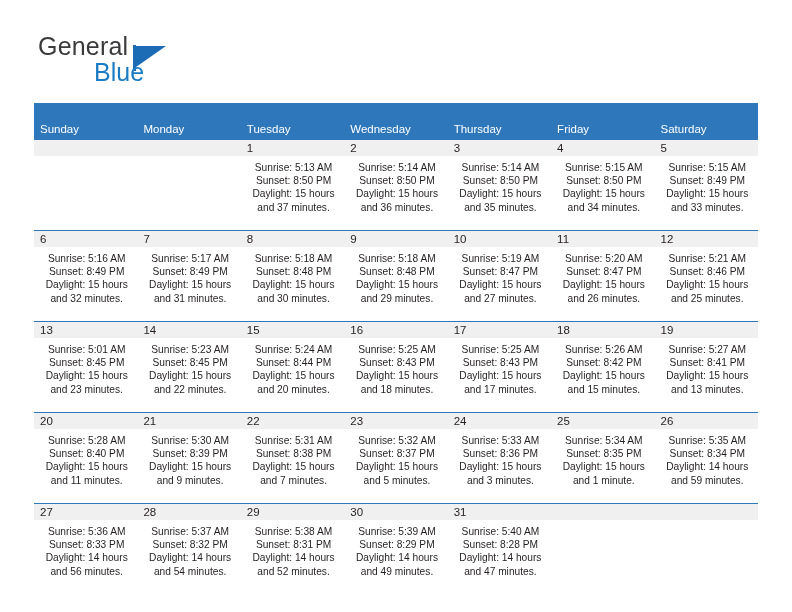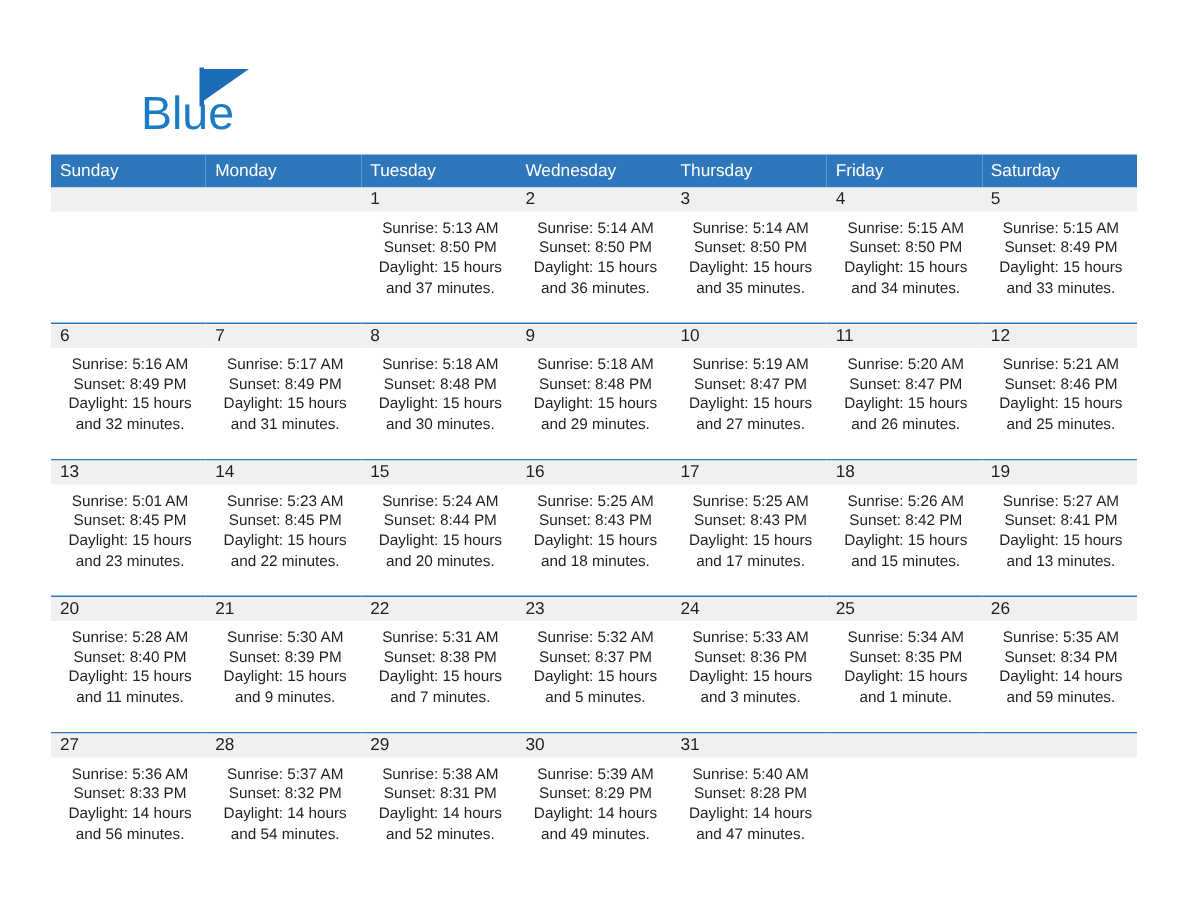--- a/index.html
+++ b/index.html
@@ -68,21 +68,21 @@
     top: 1px;
     width: 0;
     height: 0;
     border-left: 30px solid #1b6cb5;
     border-bottom: 21px solid transparent;
   }
   .logo-blue {
     position: absolute;
     left: 60px;
     top: 26px;
-    font-size: 31px;
+    font-size: 25px;
     color: #1b7cc4;
     font-family: "Liberation Sans", sans-serif;
   }
 
   .title-block {
     position: absolute;
     right: 0;
     top: 0;
     text-align: right;
   }
@@ -109,21 +109,21 @@
     width: 724px;
     border-collapse: collapse;
     table-layout: fixed;
   }
   .calendar th {
     background: #2e77bb;
     color: #ffffff;
     font-size: 11.5px;
     font-weight: normal;
     text-align: left;
-    padding: 5px 0 5px 6px;
+    padding: 20px 0 5px 6px;
     height: 20px;
     box-sizing: border-box;
     border: none;
   }
   .calendar td {
     vertical-align: top;
     padding: 0;
     border: none;
     width: 103.43px;
     height: 90px;
@@ -165,20 +165,21 @@
   }
 </style>
 </head>
 <body>
 
 <div class="page">
 
   <div class="header">
 
     <div class="logo">
+      <span class="logo-general">General</span>
       <span class="logo-flag">
         <span class="pole"></span>
         <span class="tri"></span>
       </span>
       <span class="logo-blue">Blue</span>
     </div>
 
 
   </div>
 

